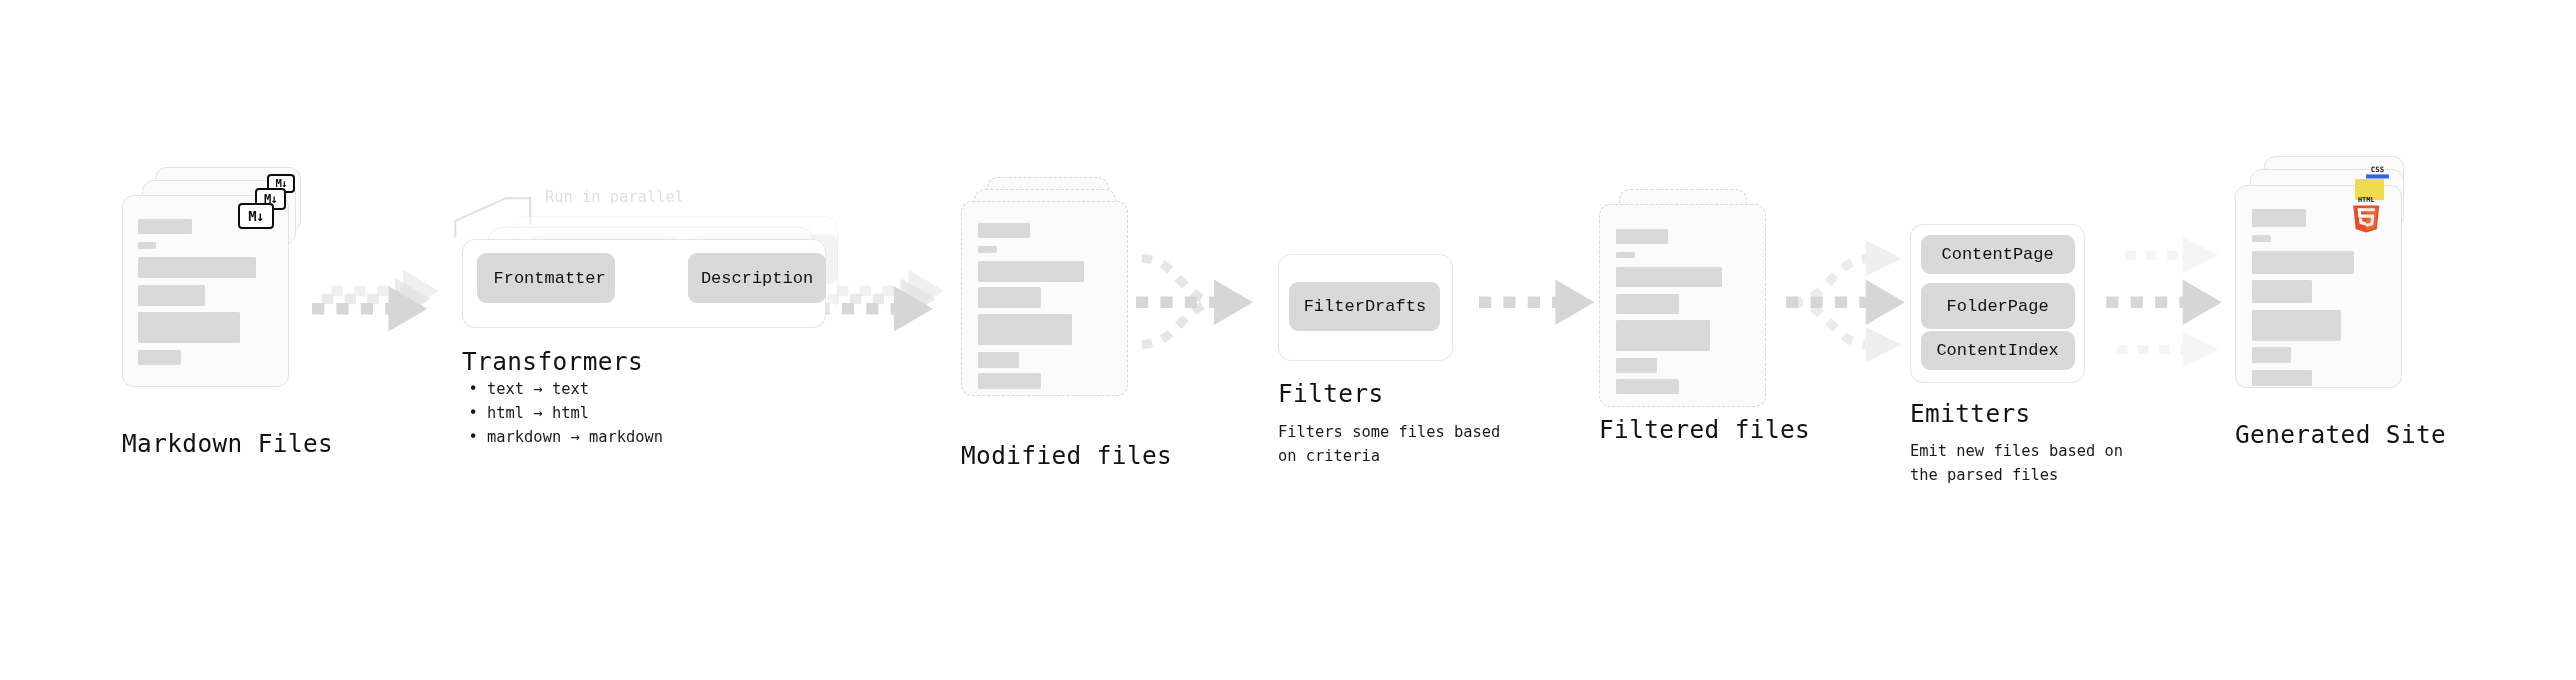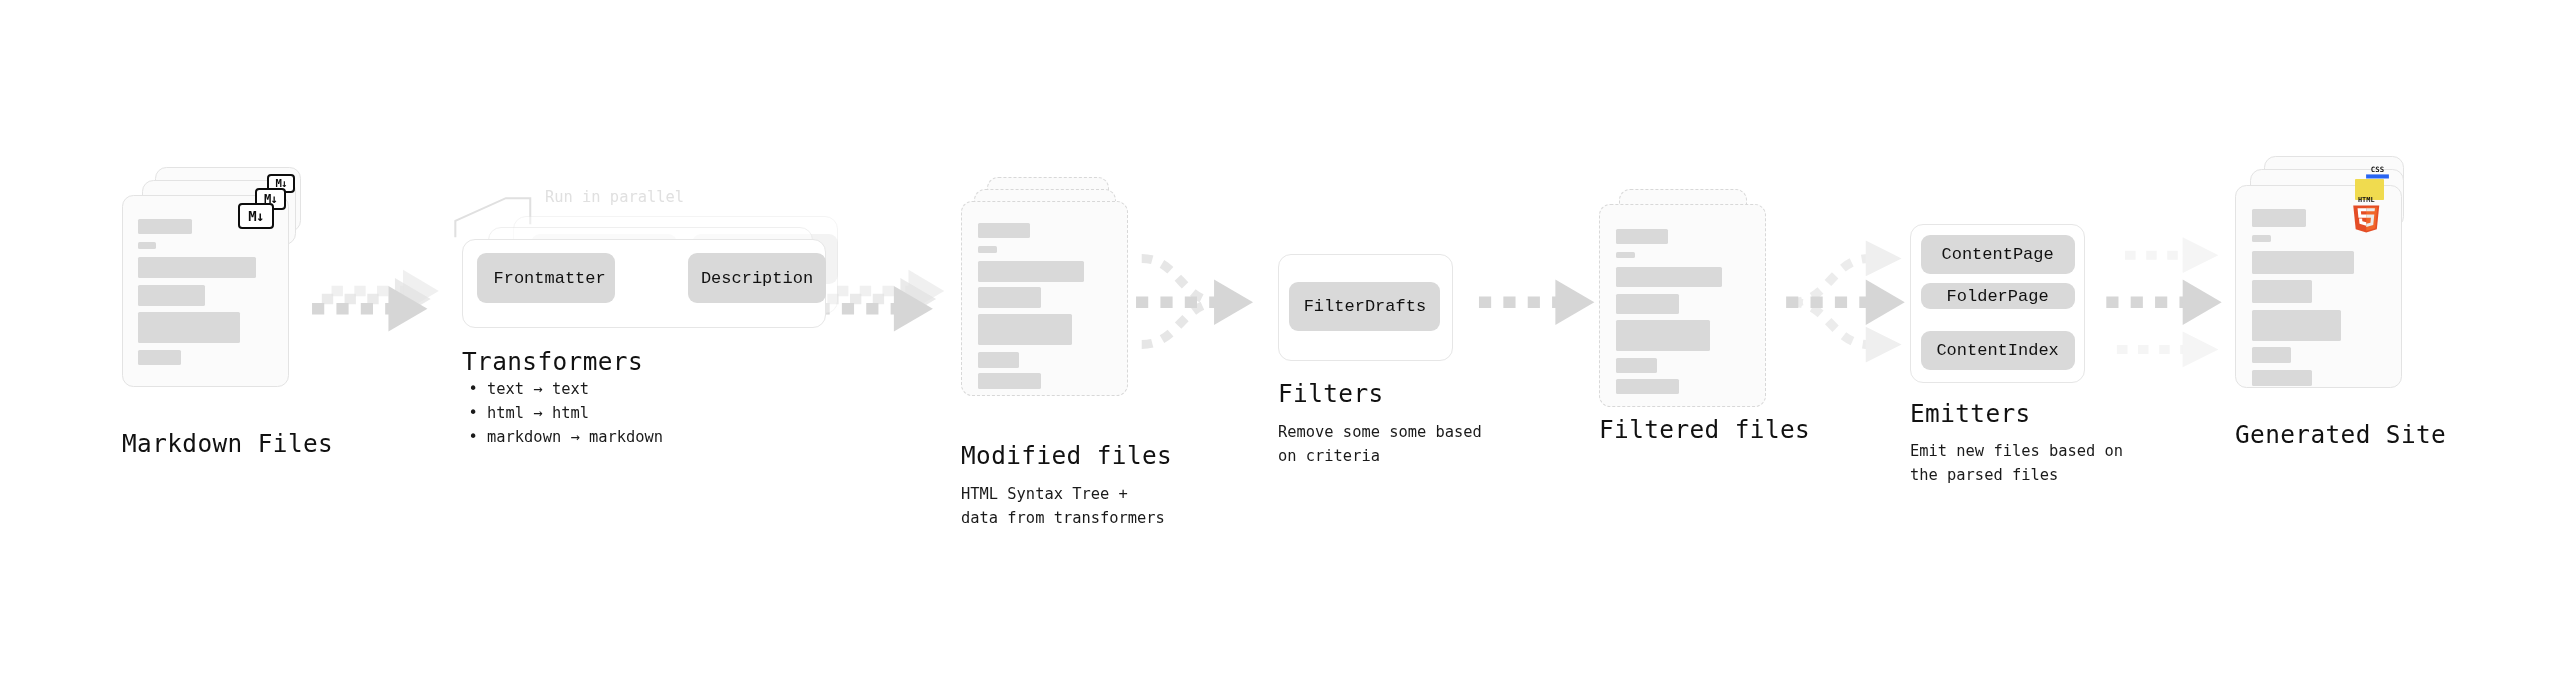--- a/index.html
+++ b/index.html
@@ -220,33 +220,31 @@
         <div class="bar" style="left:16.3px;top:20.3px;width:52px;height:15.4px;"></div>
         <div class="bar" style="left:16.3px;top:44px;width:18.7px;height:6.5px;"></div>
         <div class="bar" style="left:16.3px;top:59px;width:106px;height:20.3px;"></div>
         <div class="bar" style="left:16.3px;top:85px;width:63px;height:20.3px;"></div>
         <div class="bar" style="left:16.3px;top:112px;width:94px;height:31px;"></div>
         <div class="bar" style="left:16.3px;top:150px;width:41px;height:15.4px;"></div>
         <div class="bar" style="left:16.3px;top:171px;width:63px;height:15.4px;"></div>
       </div>
     </div>
     <div class="title" style="margin-top:27px;">Modified files</div>
-    <div class="sub" style="margin-top:13px;">HTML Syntax Tree +
-data from transformers</div>
   </div>
 
   <div class="node" style="left:1278px;top:254px;">
     <div style="position:relative;width:175px;height:107px;">
       <div class="group" style="left:0;top:0;width:175px;height:107px;"></div>
       <div class="pill" style="left:11.4px;top:28.4px;width:151px;height:49px;">
         <span>FilterDrafts</span>
       </div>
     </div>
     <div class="title" style="margin-top:18px;">Filters</div>
-    <div class="sub" style="margin-top:13px;">Remove some some based
+    <div class="sub" style="margin-top:13px;">Filters some files based
 on criteria</div>
   </div>
 
   <div class="node" style="left:1599px;top:189px;">
     <div class="docstack" style="width:187px;height:228px;">
       <div class="card dash card-mid" style="left:19.5px;top:0px;width:128px;height:50px;"></div>
       <div class="card dash card-front" style="left:0px;top:14.6px;width:167px;height:203px;">
         <div class="bar" style="left:16.3px;top:24.4px;width:52px;height:15.4px;"></div>
         <div class="bar" style="left:16.3px;top:47px;width:18.7px;height:6.5px;"></div>
         <div class="bar" style="left:16.3px;top:62px;width:106px;height:20.3px;"></div>
@@ -258,21 +256,21 @@
     </div>
     <div class="title" style="margin-top:-2.4px;">Filtered files</div>
   </div>
 
   <div class="node" style="left:1910px;top:224px;">
     <div style="position:relative;width:175px;height:159px;">
       <div class="group" style="left:0;top:0;width:175px;height:159px;"></div>
       <div class="pill" style="left:10.6px;top:11.4px;width:154px;height:39px;">
         <span>ContentPage</span>
       </div>
-      <div class="pill" style="left:10.6px;top:59px;width:154px;height:26px;">
+      <div class="pill" style="left:10.6px;top:59px;width:154px;height:46px;">
         <span>FolderPage</span>
       </div>
       <div class="pill" style="left:10.6px;top:107px;width:154px;height:39px;">
         <span>ContentIndex</span>
       </div>
     </div>
     <div class="title" style="margin-top:16.3px;">Emitters</div>
     <div class="sub" style="margin-top:11.4px;">Emit new files based on
 the parsed files</div>
   </div>

